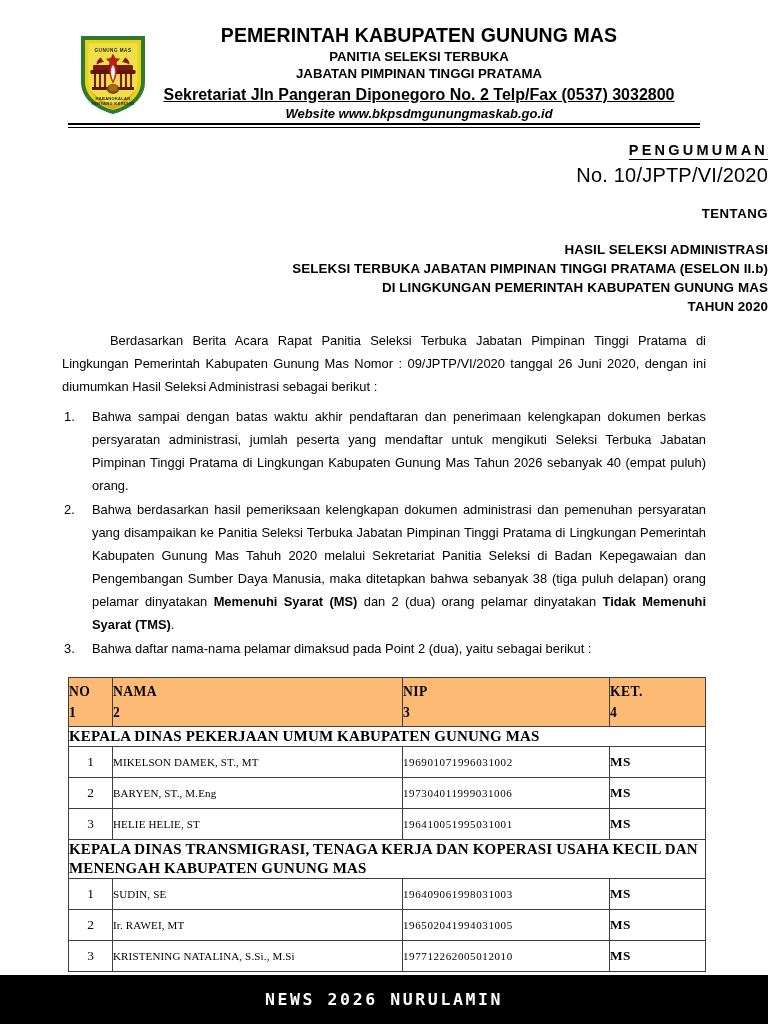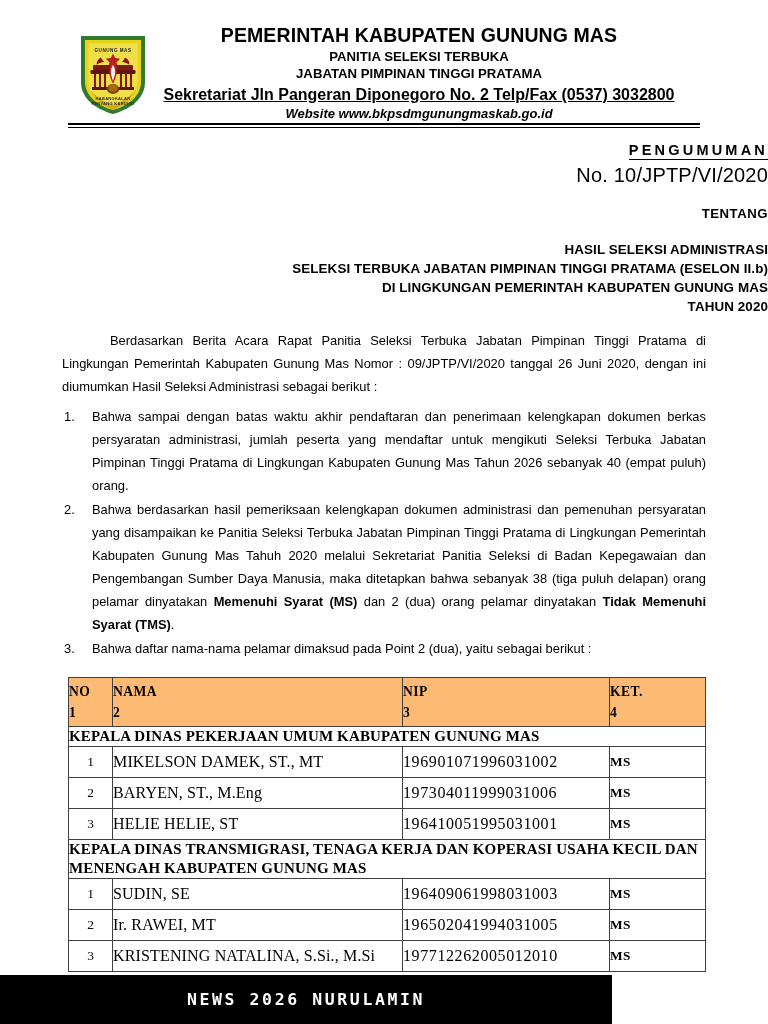--- a/index.html
+++ b/index.html
@@ -170,41 +170,41 @@
     line-height:1.55;
     padding:3px 0 4px 0;
   }
   thead th .hnum{
     display:block;
     font-size:13.6px;
     font-weight:bold;
   }
   tbody td{
     height:30px;
-    font-size:16px;
+    font-size:11px;
   }
   td.grp{
     font-weight:bold;
     font-size:15px;
     padding:4px 8px 4px 9px;
     letter-spacing:0.15px;
     line-height:1.26;
     height:auto;
     text-align:left;
   }
   td.c-no{text-align:center;font-size:13.4px;}
   td.c-nama{text-align:left;padding-left:9px;letter-spacing:0.15px;}
   td.c-nip{text-align:left;padding-left:15px;letter-spacing:0.6px;}
   td.c-ket{font-weight:bold;font-size:13.4px;letter-spacing:0.3px;}
 
   
   .footerbar{
     position:absolute;
     left:0; bottom:0;
-    width:612px; height:49px;
+    width:768px; height:49px;
     background:#000;
     display:flex;
     align-items:center;
     justify-content:center;
   }
   .footerbar .fb-text{
     color:#fff;
     font-family:"DejaVu Sans Mono", monospace;
     font-size:16.5px;
     letter-spacing:2.6px;

